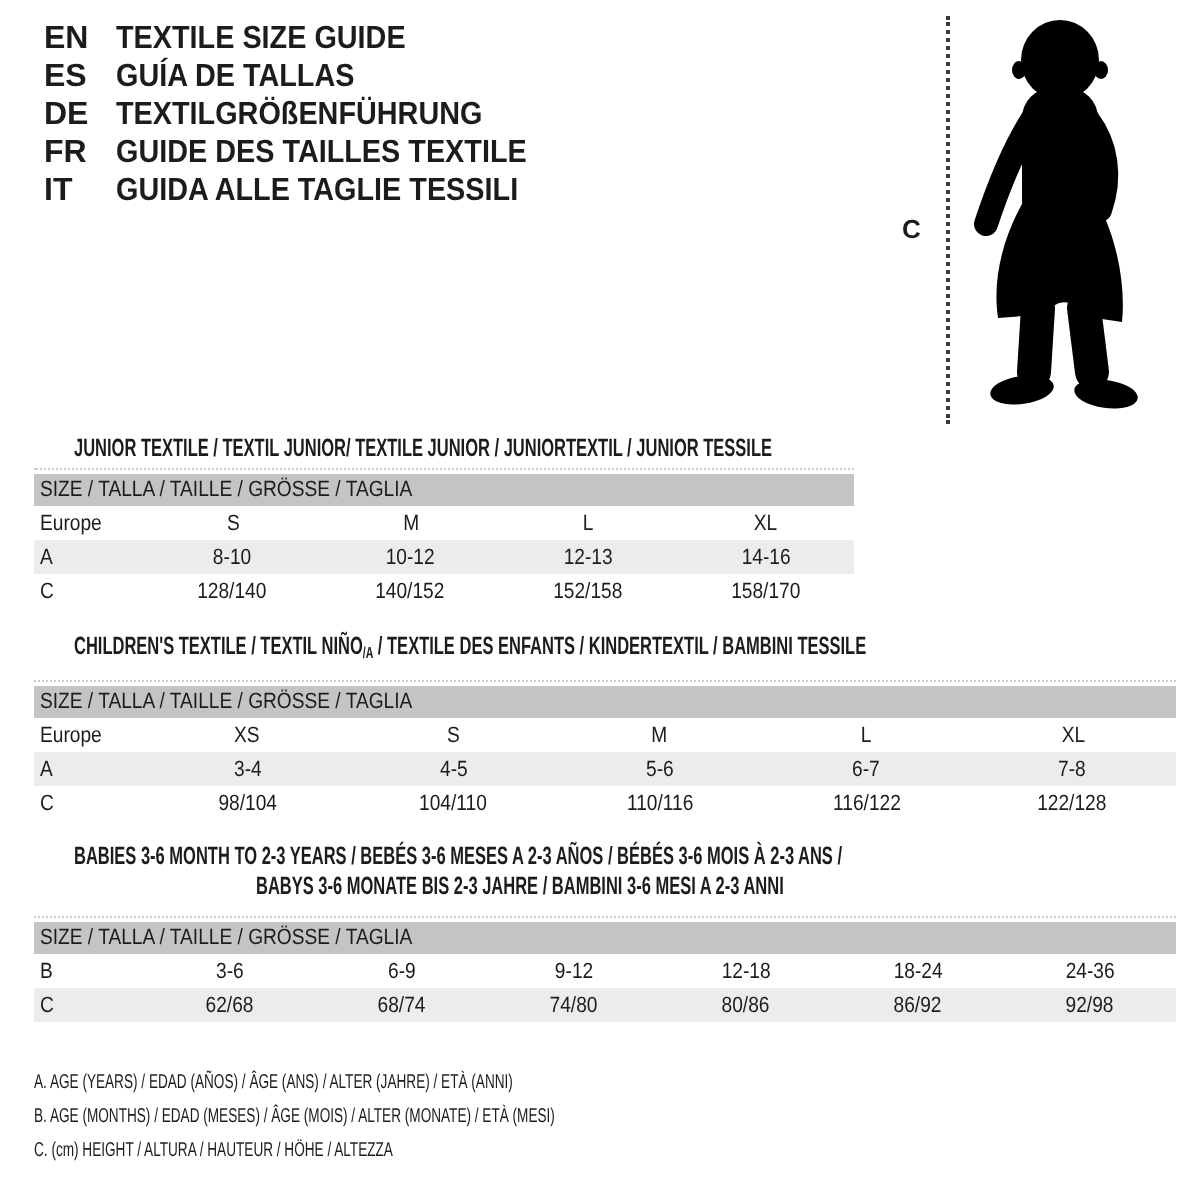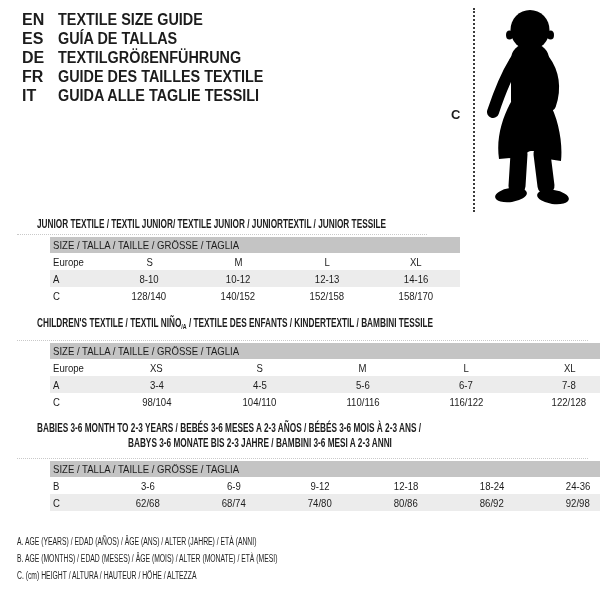--- a/index.html
+++ b/index.html
@@ -25,21 +25,21 @@
   .height-label { position:absolute; left:451px; top:107px; font-size:13px; font-weight:bold; }
   .baby         { position:absolute; left:486px; top:6px; }
 
   
   .tbl-title { position:absolute; left:17px; font-size:12.5px; font-weight:bold; line-height:15px;margin-left:20px; }
   .subA { font-size:8px; vertical-align:-2px; }
 
   
   .tblwrap { position:absolute; left:17px; }
   .topline { height:0; border-top:1px dotted #c9c9c9; margin-bottom:2px; }
-  table.tbl { border-collapse:collapse; table-layout:fixed;margin-left:33px; }
+  table.tbl { border-collapse:collapse; table-layout:fixed; }
   table.t1  { width:410px; }
   table.t23 { width:571px; }
   col.c-label { width:55px; }
   .tbl td { font-size:11px; height:17px; text-align:center; vertical-align:middle;
             padding:0; overflow:hidden; }
   .tbl td.lbl { text-align:left; padding-left:3px; }
   .tbl tr.bar td { background:#c4c4c4; height:16px; text-align:left; padding-left:3px; }
   .tbl tr.alt td { background:#ececec; }
 
   

